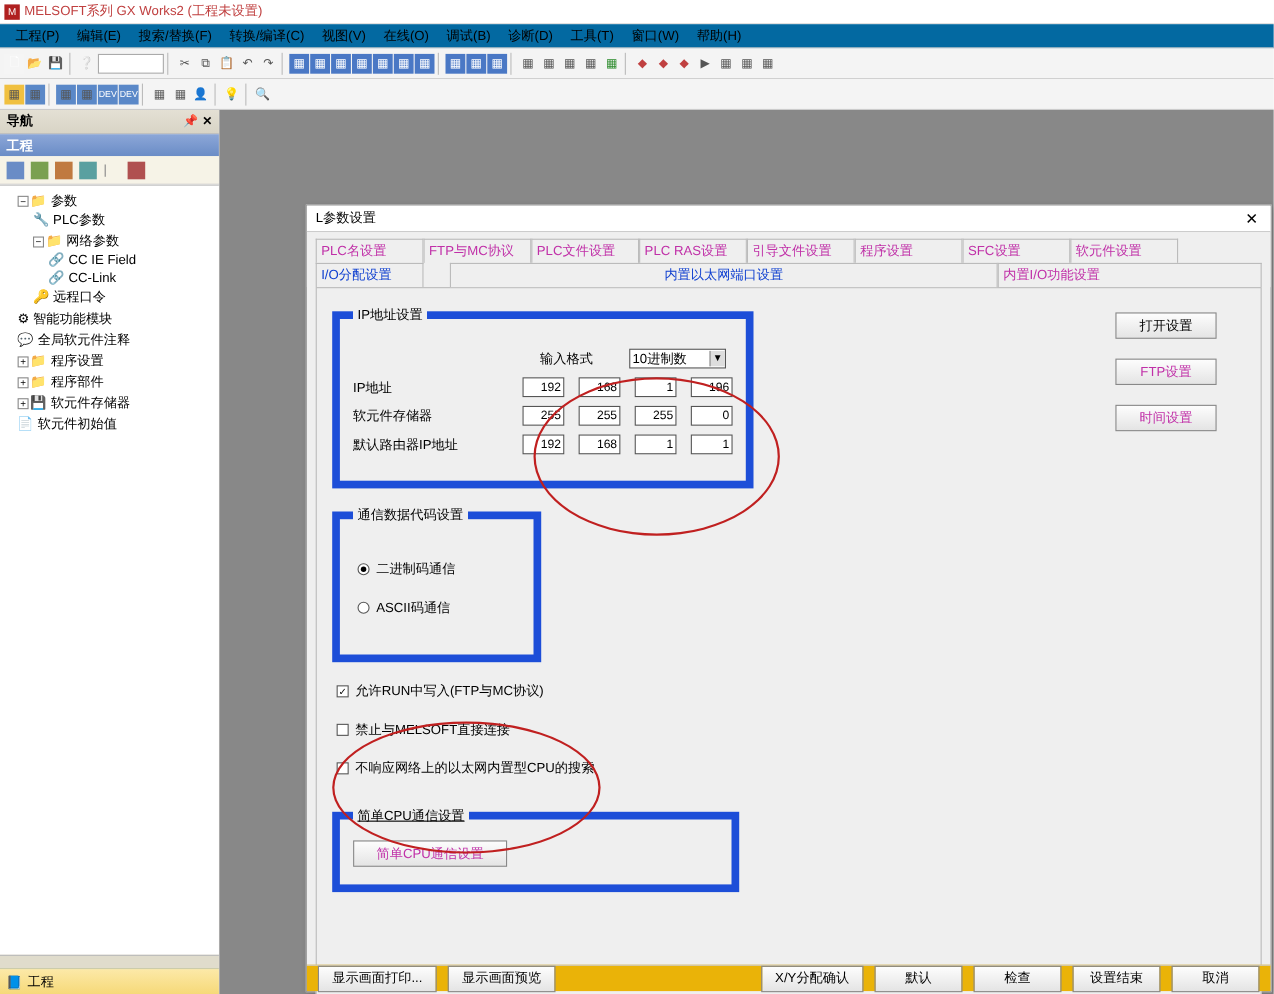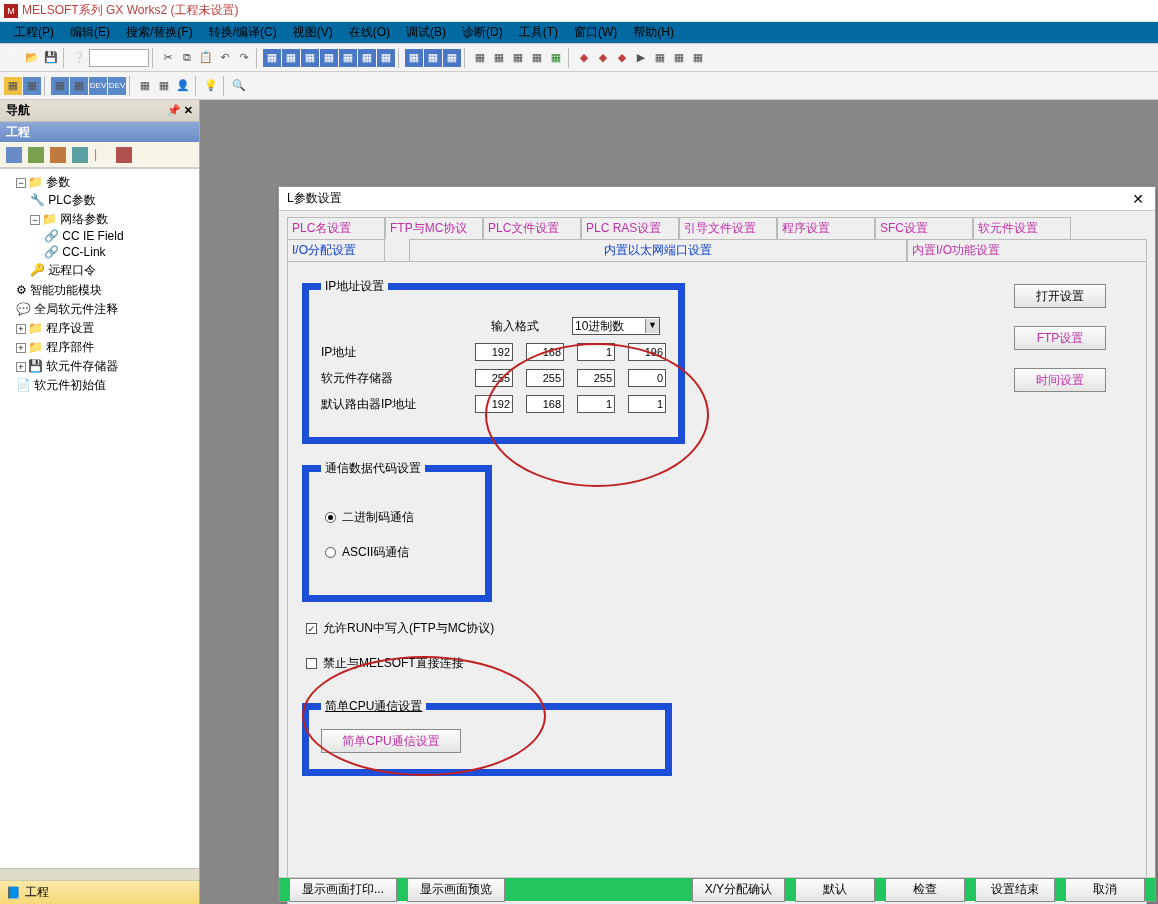--- a/index.html
+++ b/index.html
@@ -71,21 +71,21 @@
 .radio-row, .check-row { margin: 18px 4px; display: flex; align-items: center; gap: 6px; }
 .radio-dot { width: 11px; height: 11px; border: 1px solid #555; border-radius: 50%; display: inline-flex; align-items: center; justify-content: center; background:#fff;}
 .radio-dot.sel::after { content: ""; width: 5px; height: 5px; background: #000; border-radius: 50%; }
 .chk { width: 11px; height: 11px; border: 1px solid #555; display: inline-flex; align-items: center; justify-content: center; background:#fff; font-size:9px;}
 .chk.sel::after{content:"✓";}
 
 .footer-note { position: absolute; right: 30px; bottom: 14px; }
 .footer-note .mag { color: #c030a8; }
 .footer-note .blu { color: #1040d0; }
 
-.dlg-buttons { position: absolute; left: 0; right: 0; bottom: 0; height: 24px; background: #22c55e; border-top: 1px solid #ccc; display: flex; align-items: center; padding: 0 10px; gap: 10px; }
+.dlg-buttons { position: absolute; left: 0; right: 0; bottom: 0; height: 24px; background: #eab308; border-top: 1px solid #ccc; display: flex; align-items: center; padding: 0 10px; gap: 10px; }
 .dlg-buttons .spacer { flex: 1; }
 .dlg-buttons button { height: 24px; padding: 0 12px; min-width: 80px; border: 1px solid #888; background: linear-gradient(#fdfdfd,#e4e4e4); cursor: pointer; }
 
 
 .circle { position: absolute; border: 2px solid #c02020; border-radius: 50%; pointer-events: none; }
 .c1 { left: 176px; top: 48px; width: 224px; height: 144px; }
 .c2 { left: 0px; top: 196px; width: 244px; height: 120px; }
 
 
 .sq{display:inline-block;width:14px;height:14px;vertical-align:middle;}
@@ -304,20 +304,24 @@
       <span class="chk sel"></span>
       <span>允许RUN中写入(FTP与MC协议)</span>
     </div>
     <div class="circle c2"></div>
     </div>
 
     <div class="check-row">
       <span class="chk"></span>
       <span>禁止与MELSOFT直接连接</span>
     </div>
+    <div class="check-row">
+      <span class="chk"></span>
+      <span>不响应网络上的以太网内置型CPU的搜索</span>
+    </div>
 
     <fieldset style="width:370px;margin-top:26px;text-decoration:underline;">
       <legend>简单CPU通信设置</legend>
       <button class="win-btn magenta" style="width:140px">简单CPU通信设置</button>
     </fieldset>
 
     <div class="footer-note">
       <span>必要时设置(</span>
       <span class="mag">默认</span>
       <span> / </span>

